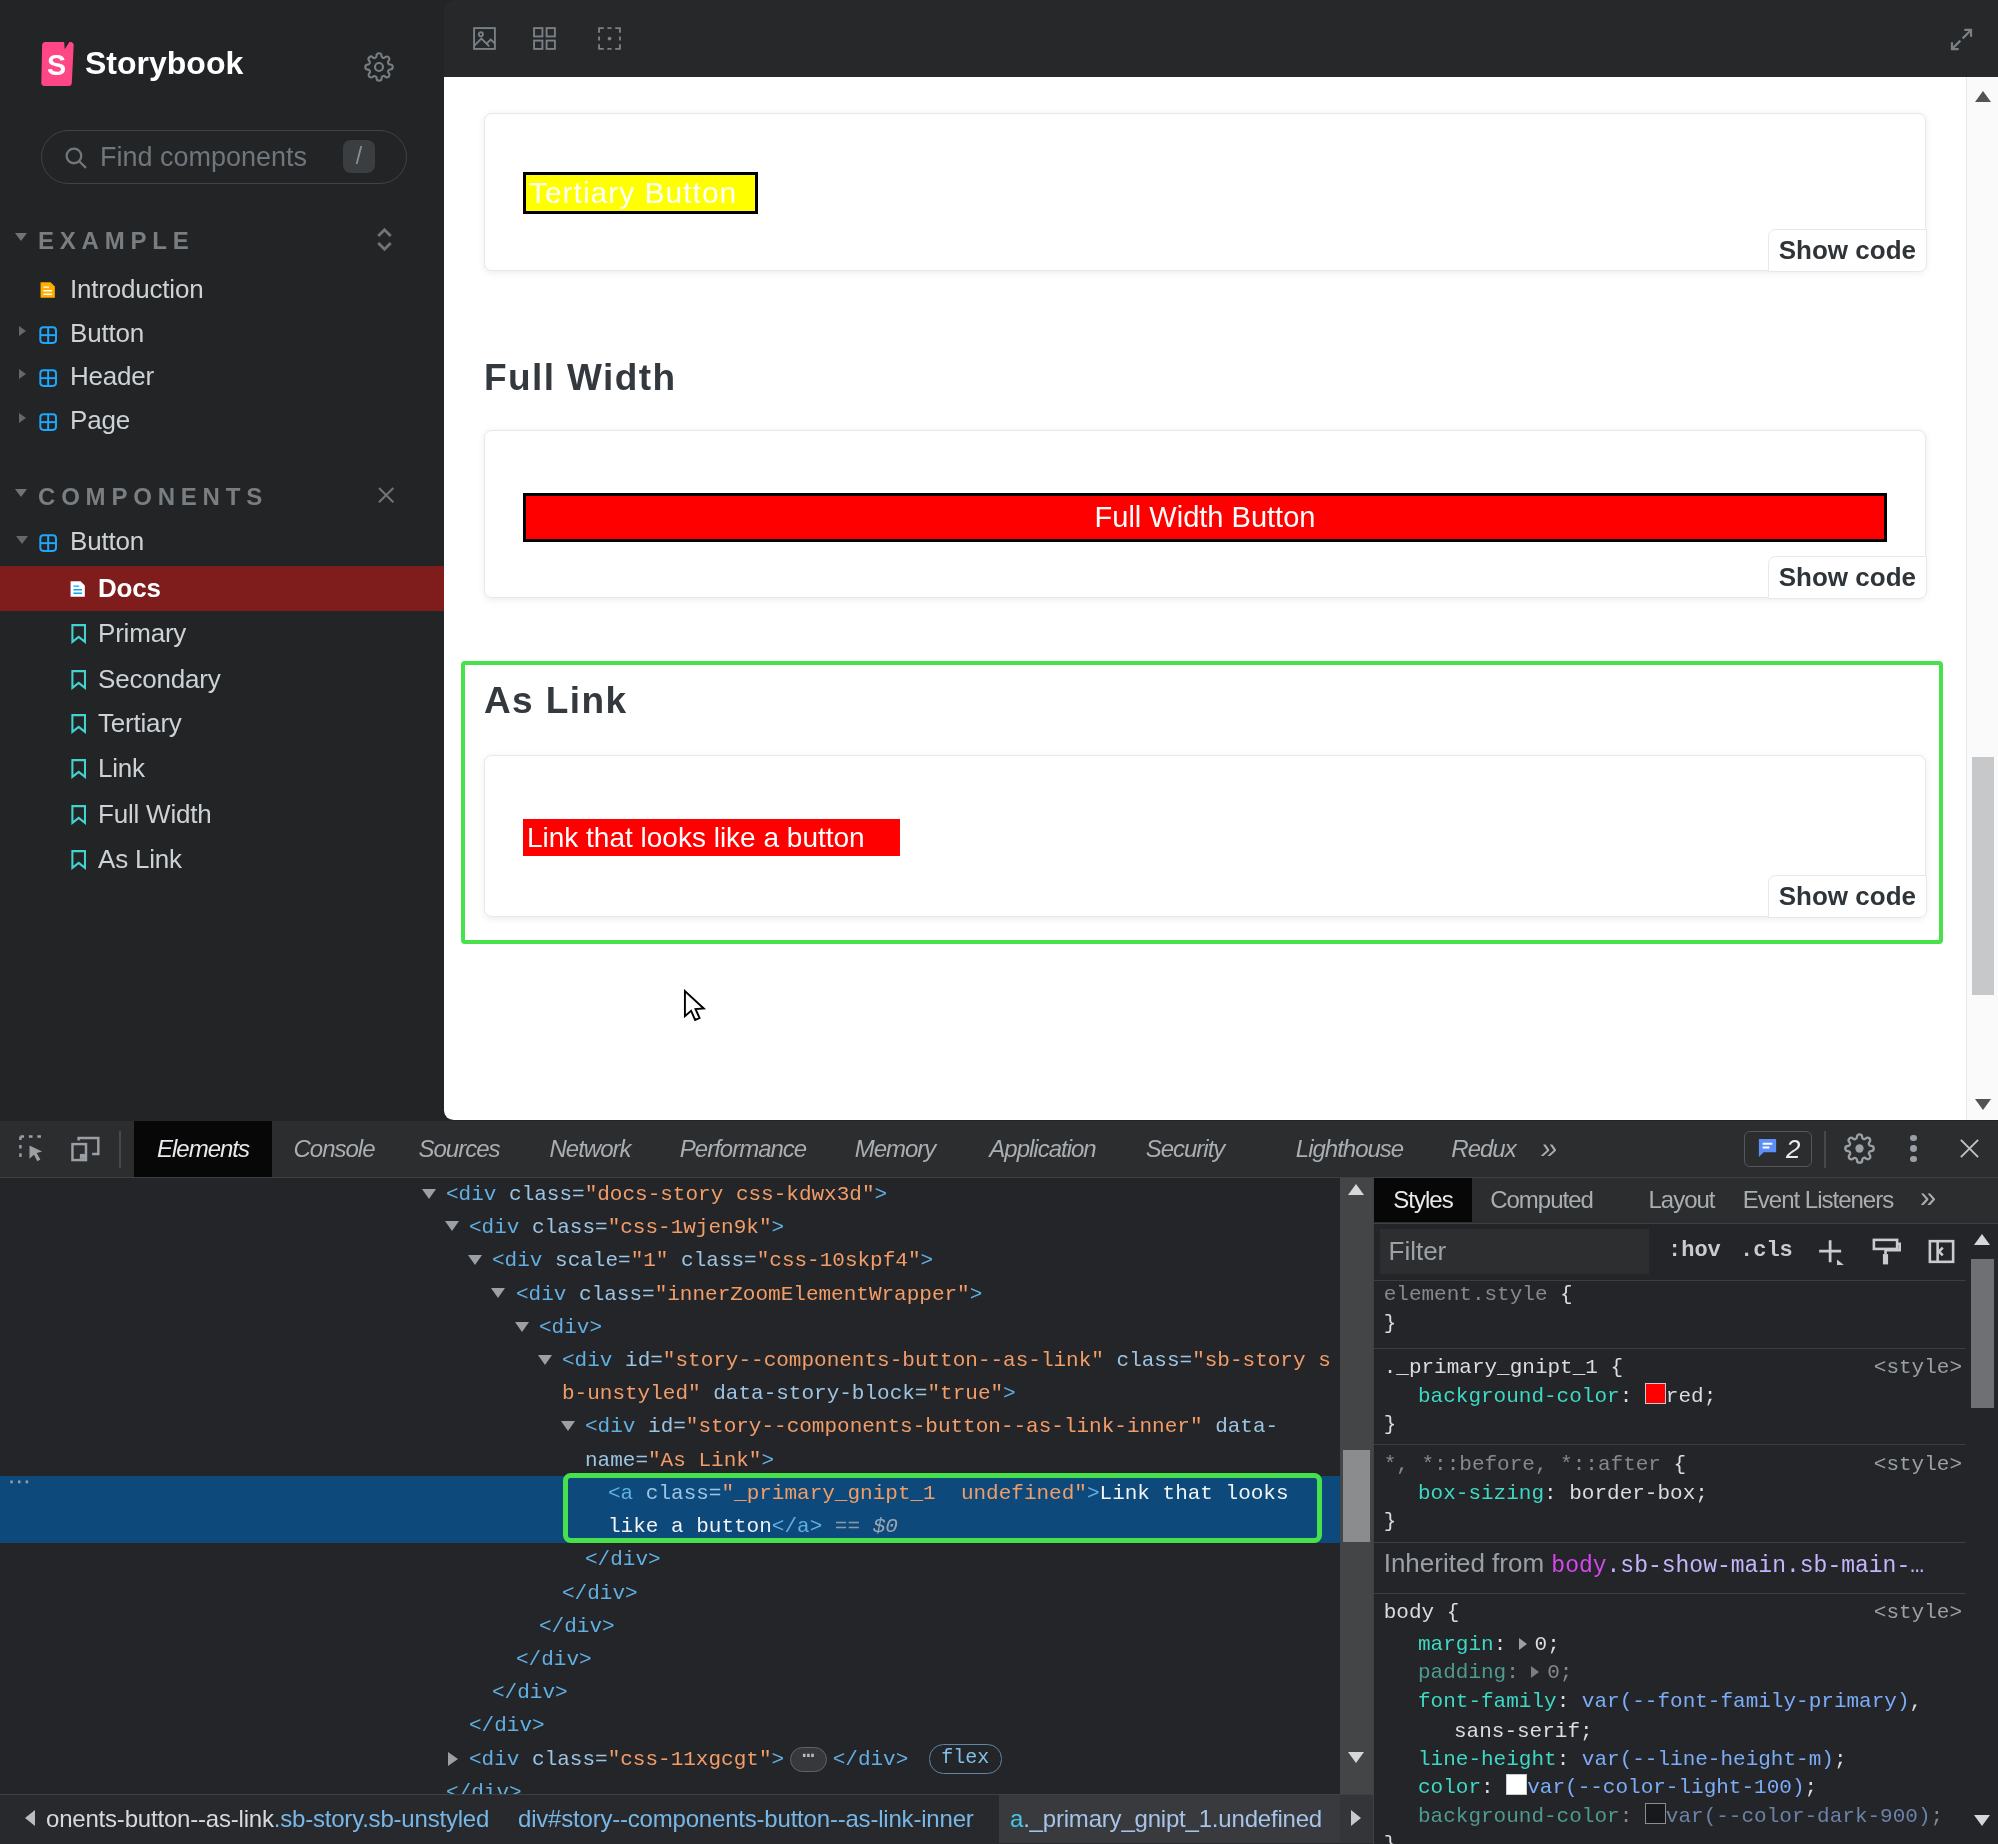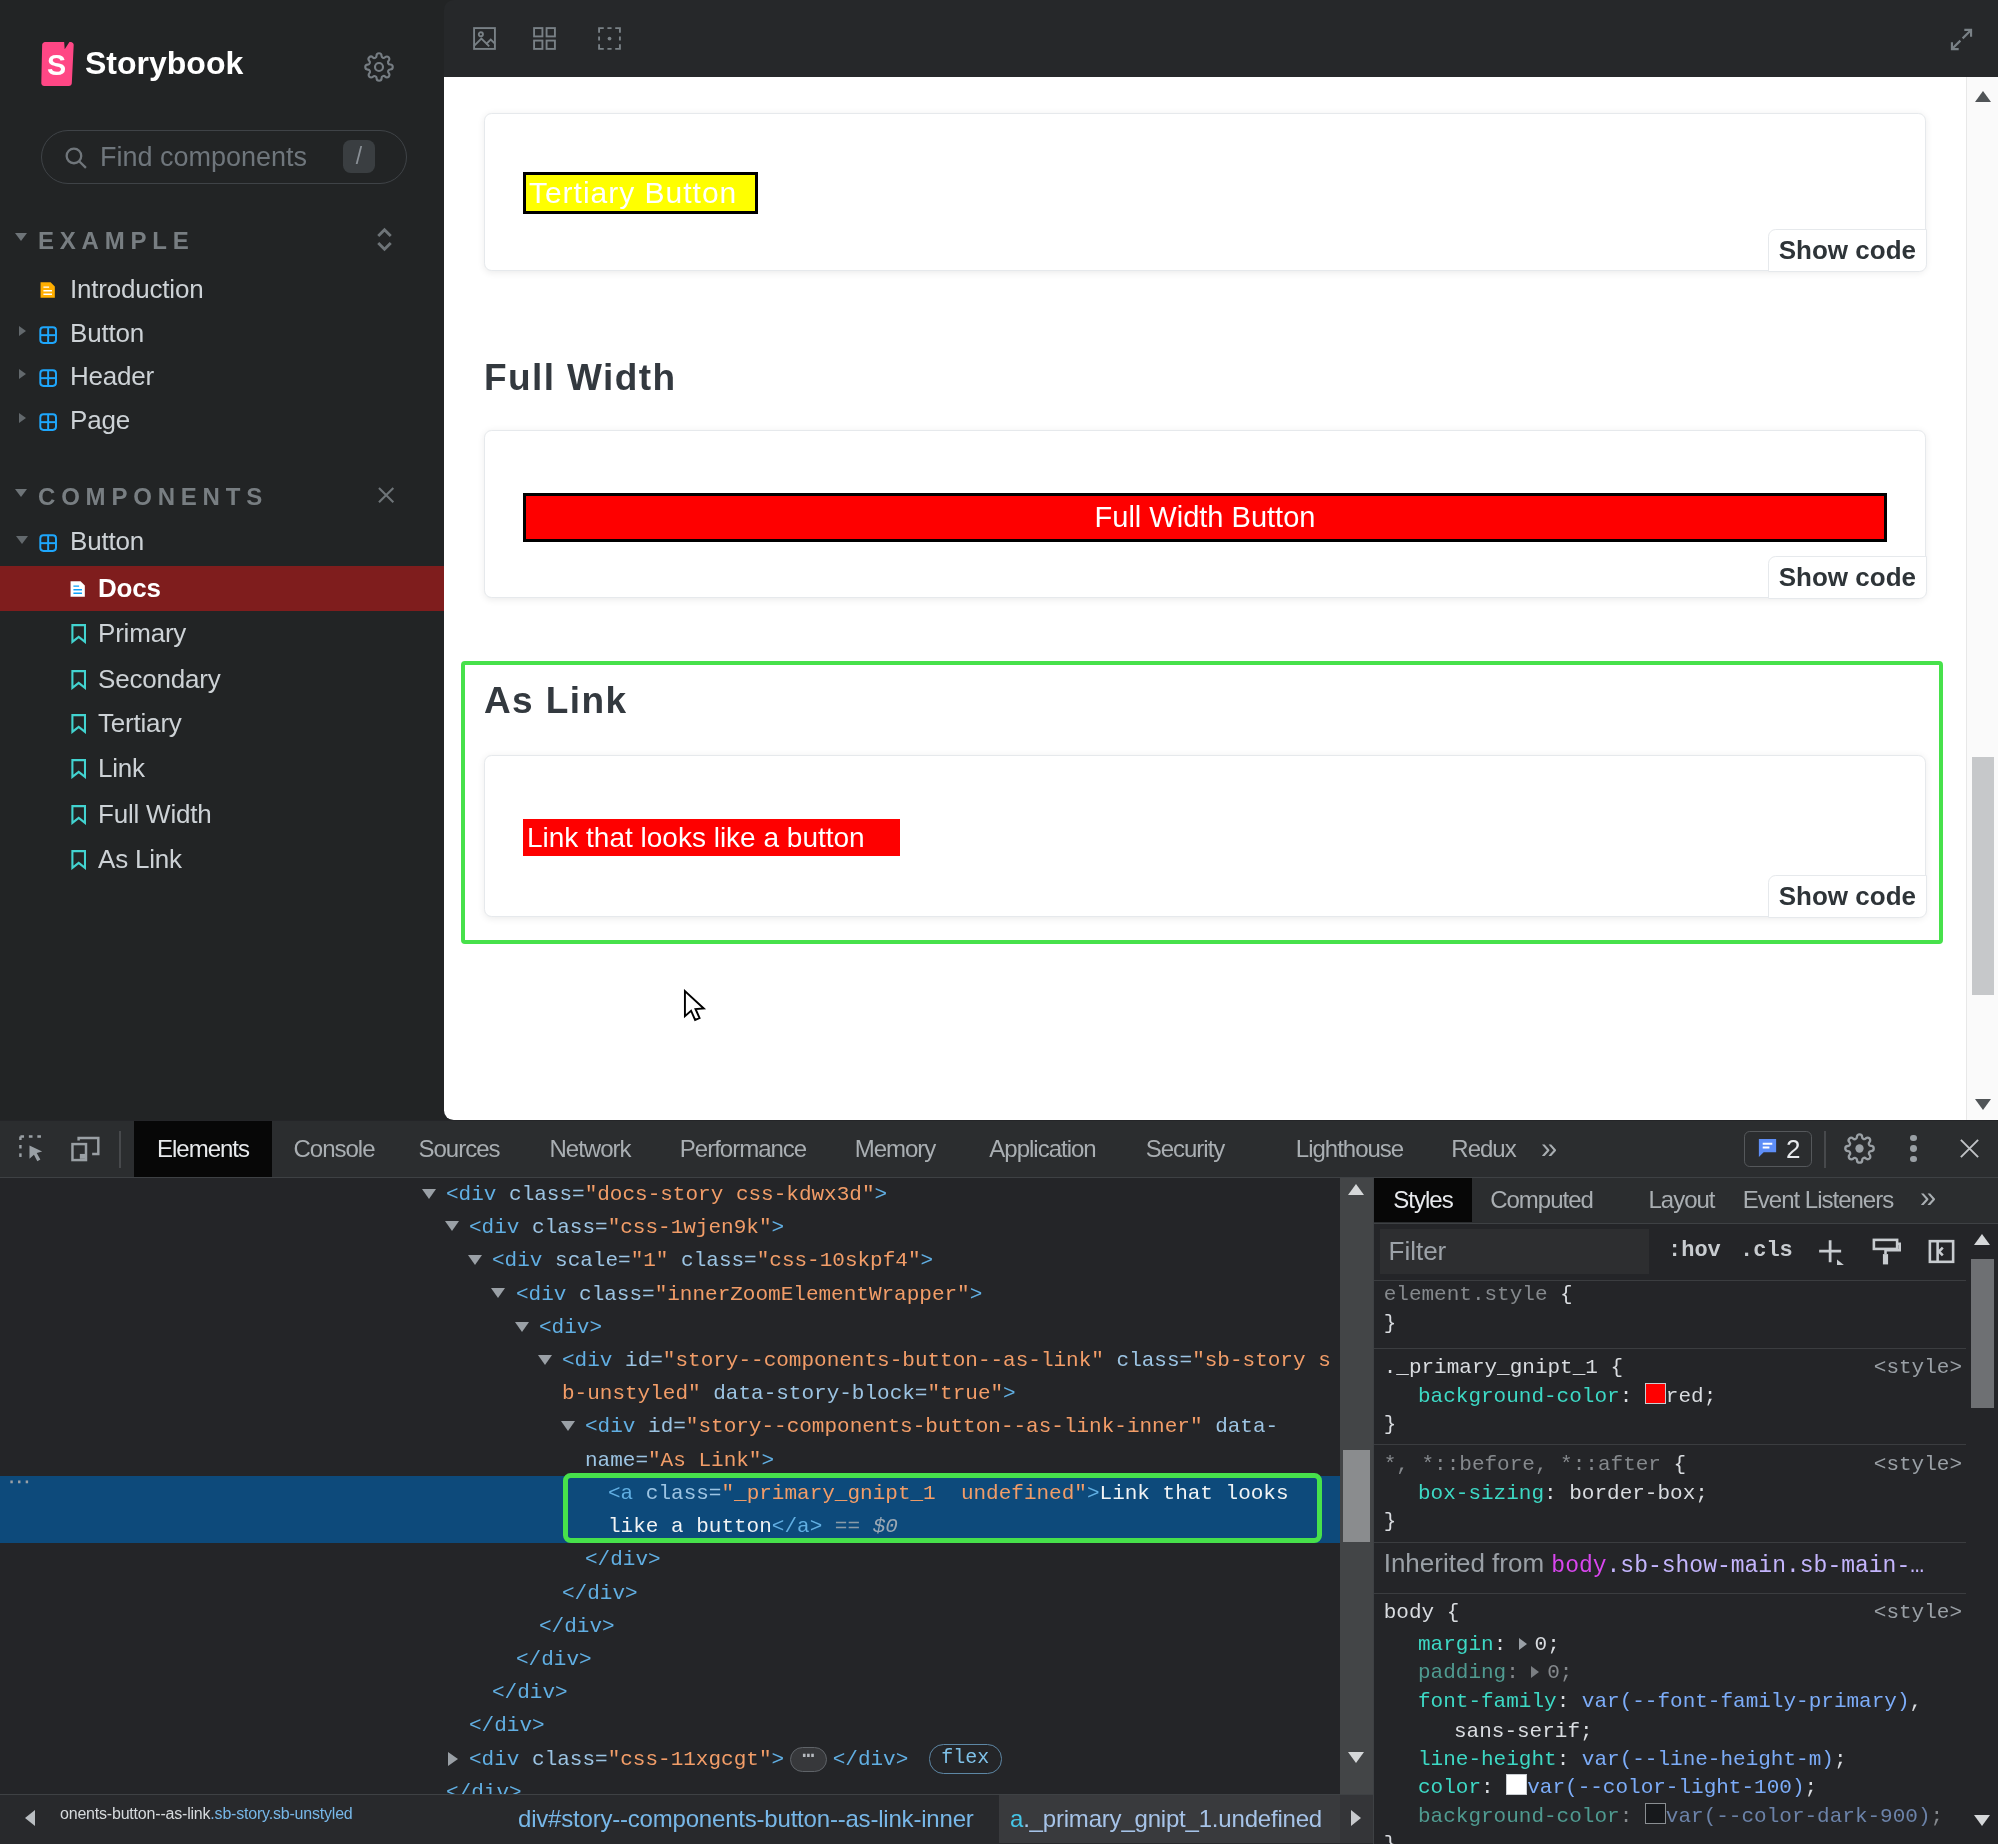--- a/index.html
+++ b/index.html
@@ -11,21 +11,21 @@
 #sidebar { left:0; top:0; width:444px; height:1120px; background:#222425; }
 .sb-row { position:absolute; left:0; width:444px; height:43px; color:#cdd2d6; font-size:26px; letter-spacing:-0.2px; line-height:43px; }
 
 #canvas { left:444px; top:0; width:1554px; height:1120px; background:#26282a; border-radius:9.7px 0 0 9.7px; }
 #canvas-white { position:absolute; left:0; top:77px; width:1522px; height:1043px; background:#ffffff; border-radius:0 0 0 9.7px; }
 .card { position:absolute; background:#fff; border:1.9px solid #e6e9ec; border-radius:7.7px; box-shadow:0 1.9px 7.7px rgba(0,0,0,0.08); }
 .showcode { position:absolute; right:-1.9px; bottom:-1.9px; width:159px; height:43px; border:1.9px solid #e6e9ec; border-radius:7.7px 0 7.7px 0; background:#fff; color:#2e3438; font-size:26px; font-weight:bold; text-align:center; line-height:40px;margin-top:42px; }
 .h3 { position:absolute; color:#33393f; font-size:37px; font-weight:bold; letter-spacing:1.4px; }
 
 #devtools { left:0; top:1120px; width:1999px; height:724px; background:#242528; }
-#dt-toolbar { position:absolute; left:0; top:1px; width:1999px; height:57px; background:#2b2d2f; border-bottom:1px solid #3e4144; }
+#dt-toolbar { position:absolute; left:0; top:1px; width:1999px; height:57px; background:#2b2d2f; border-bottom:1px solid #3e4144;font-style:italic; }
 .dt-tab { position:absolute; top:0; height:56px; color:#a9aeb2; font-size:24px; letter-spacing:-1px; line-height:56px; text-align:center; }
 .cl { position:absolute; height:34px; line-height:33px; font-size:21px; color:#e8eaed; white-space:pre; }
 .tagc { color:#61afe3; }
 .attrc { color:#9cc4e3; }
 .valc { color:#f29d68; }
 .tri-d { position:absolute; width:0; height:0; border-left:7.7px solid transparent; border-right:7.7px solid transparent; border-top:10.6px solid #9aa0a6; }
 .tri-r { position:absolute; width:0; height:0; border-top:7.7px solid transparent; border-bottom:7.7px solid transparent; border-left:10.6px solid #9aa0a6; }
 
 .sline { position:absolute; height:29px; line-height:28.5px; font-size:21px; color:#d9dce0; white-space:pre; font-family:"Liberation Mono",monospace; }
 .prop { color:#3dd9c5; }
@@ -299,21 +299,21 @@
       <div class="tri-d" style="left:7.7px;top:5.8px;transform:rotate(180deg);border-left-width:8.7px;border-right-width:8.7px;border-top-width:11.6px;border-top-color:#d5d7d9;"></div>
       <div class="abs" style="left:2.9px;top:272px;width:27px;height:92px;background:#8a8c8e;"></div>
       <div class="tri-d" style="left:7.7px;top:574px;border-left-width:8.7px;border-right-width:8.7px;border-top-width:11.6px;border-top-color:#d5d7d9;"></div>
     </div>
 
     <div class="abs" style="left:0;top:674px;width:1373px;height:50px;background:#28292c;border-top:1.9px solid #3e4144;">
       <div class="tri-r" style="left:25px;top:14.5px;transform:rotate(180deg);border-top-width:8.7px;border-bottom-width:8.7px;border-left-width:10.6px;border-left-color:#b9bdc1;"></div>
       <div class="abs" style="left:999px;top:0;width:341px;height:48px;background:#393a3d;"></div>
       <div class="abs" style="left:1340px;top:0;width:33px;height:48px;background:#343538;"></div>
       <div class="tri-r" style="left:1351px;top:14.5px;border-top-width:8.7px;border-bottom-width:8.7px;border-left-width:10.6px;border-left-color:#c8cacd;"></div>
-      <div class="abs" style="left:60px;top:9.7px;font-size:16px;letter-spacing:-0.2px;"><span style="color:#d6dadd;">onents-button--as-link</span><span style="color:#77b7e8;">.sb-story.sb-unstyled</span></div>
+      <div class="abs" style="left:46px;top:9.7px;font-size:24px;letter-spacing:-0.2px;"><span style="color:#d6dadd;">onents-button--as-link</span><span style="color:#77b7e8;">.sb-story.sb-unstyled</span></div>
       <div class="abs" style="left:518px;top:9.7px;font-size:24px;letter-spacing:-0.2px;color:#77b7e8;">div#story--components-button--as-link-inner</div>
       <div class="abs" style="left:1010px;top:9.7px;font-size:24px;letter-spacing:-0.2px;"><span style="color:#45c6e8;">a</span><span style="color:#a6c3e8;">._primary_gnipt_1.undefined</span></div>
     </div>
 
     <div class="abs" style="left:1373px;top:58px;width:626px;height:666px;background:#242528;border-left:1.9px solid #3e4144;">
 
       <div class="abs" style="left:0;top:0;width:626px;height:46px;background:#2b2d2f;border-bottom:1.9px solid #3e4144;">
         <div class="abs" style="left:0;top:0;width:98px;height:44px;background:#070707;color:#e8eaed;font-size:24px;letter-spacing:-1px;text-align:center;line-height:44px;">Styles</div>
         <div class="abs" style="left:104px;top:0;width:127px;height:44px;color:#a9aeb2;font-size:24px;letter-spacing:-1px;text-align:center;line-height:44px;">Computed</div>
         <div class="abs" style="left:264px;top:0;width:87px;height:44px;color:#a9aeb2;font-size:24px;letter-spacing:-1px;text-align:center;line-height:44px;">Layout</div>

